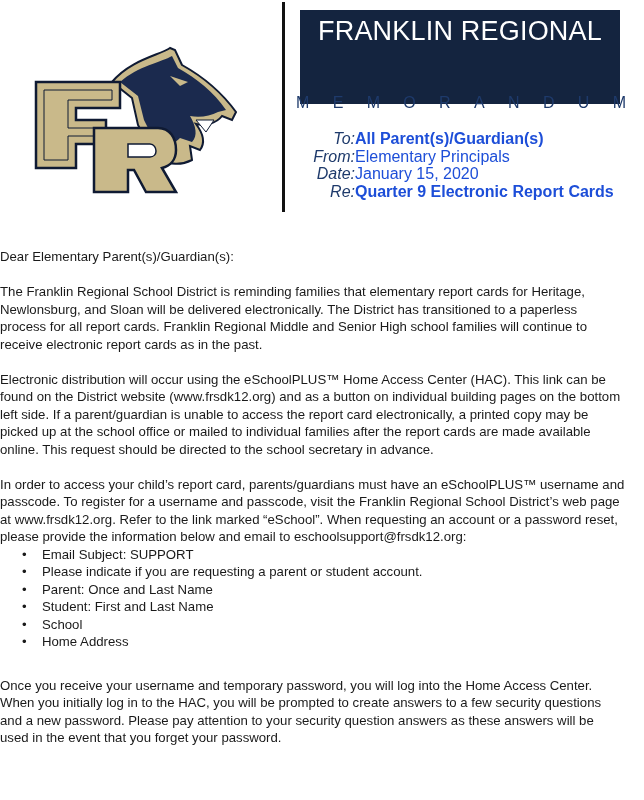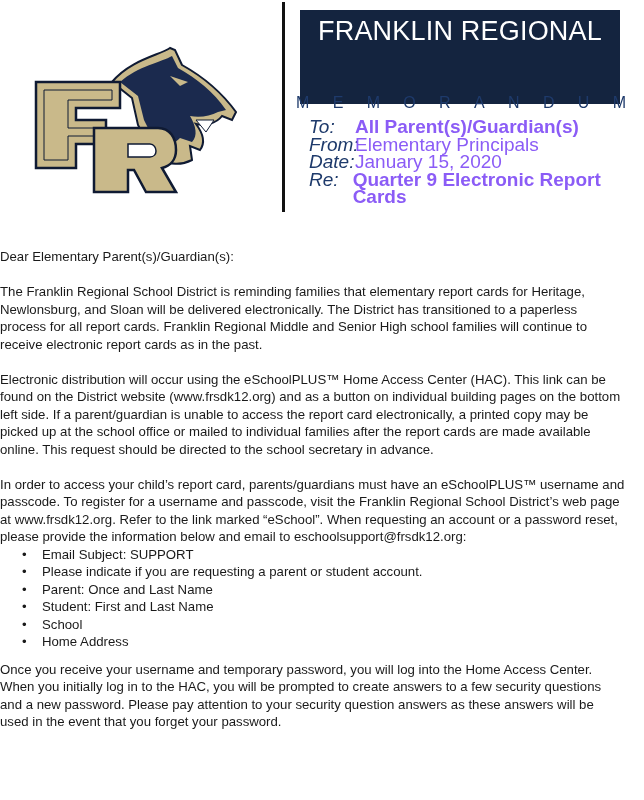--- a/index.html
+++ b/index.html
@@ -13,30 +13,30 @@
   .title-box { position: absolute; left: 300px; top: 10px; width: 320px; height: 94px;
                background: #14243f; color: #ffffff; text-align: center;
                font-size: 27px; line-height: 32px; padding-top: 5px; box-sizing: border-box;
                letter-spacing: 0.2px; }
   .title-box div { white-space: nowrap; }
 
   .memo-word { position: absolute; left: 296px; top: 94px; width: 330px;
                display: flex; justify-content: space-between;
                font-size: 16px; color: #1e3a6b; letter-spacing: 0; }
 
-  .meta { position: absolute; left: 309px; top: 118px; font-size: 19px; line-height: 17.5px; }
+  .meta { position: absolute; left: 309px; top: 130px; font-size: 16px; line-height: 17.5px; text-align: right; }
   .meta-row { display: flex; }
   .meta-label { width: 46px; font-style: italic; color: #1e3a6b; }
-  .meta-value { color: #8b5cf6; }
+  .meta-value { color: #1d4ed8; }
   .meta-value.bold { font-weight: bold; }
 
   .body-text { position: absolute; left: 0; top: 248px; width: 625px;
                font-size: 13.2px; line-height: 17.5px; color: #1a1a1a; }
   .body-text p { margin: 0 0 17.5px 0; }
-  .body-text ul { margin: 0 0 10px 0; padding-left: 42px; list-style: none; }
+  .body-text ul { margin: 0 0 26px 0; padding-left: 42px; list-style: none; }
   .body-text li { position: relative; }
   .body-text li::before { content: "\2022"; position: absolute; left: -20px; }
 </style>
 </head>
 <body>
 
 <div class="logo">
   <svg width="230" height="180" viewBox="0 0 230 180">
 
     <path d="M92 62 C110 40,140 35,150 28 L155 30 L162 45 C180 55,200 70,216 92 L212 100 L202 96 C196 104,184 106,176 104 C182 112,186 122,180 130 L170 126 L172 140 C160 146,150 144,140 140 L130 128 L118 105 L112 78 Z" fill="#c9b98a" stroke="#0f1a33" stroke-width="2"></path>

